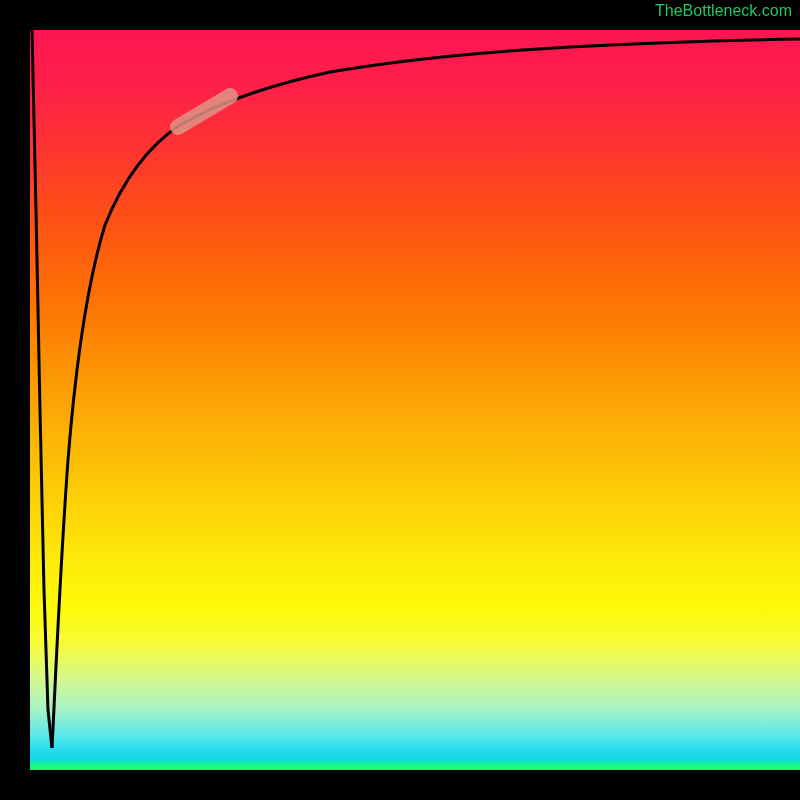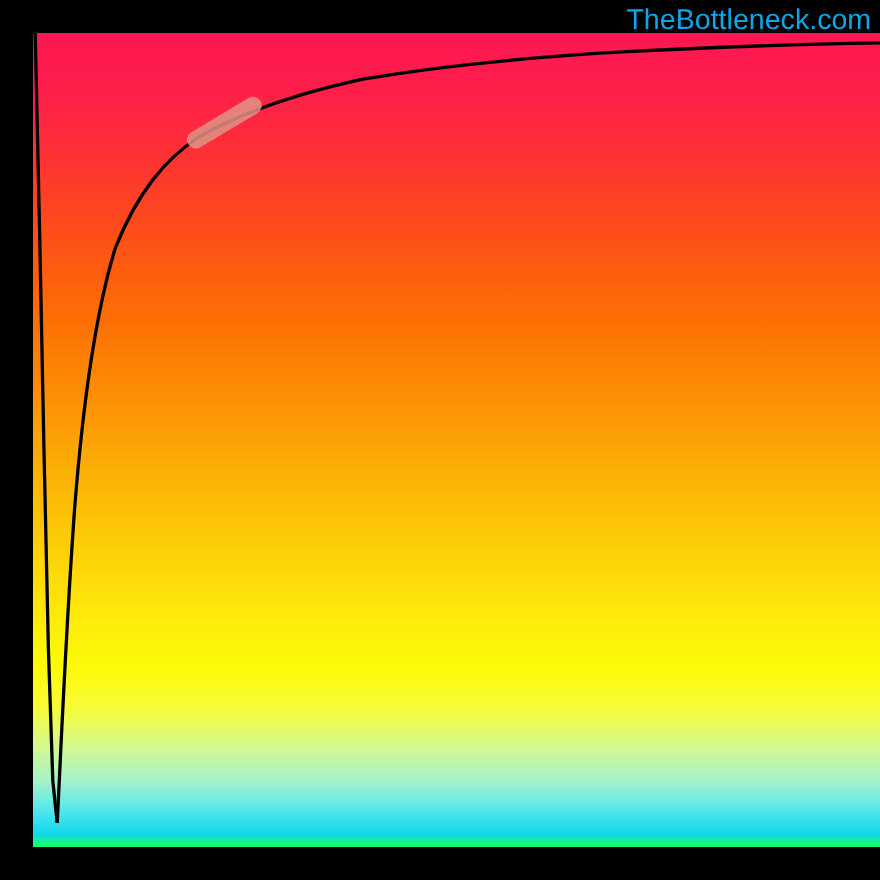--- a/index.html
+++ b/index.html
@@ -8,22 +8,22 @@
     height: 800px;
     background: #000;
     position: relative;
     font-family: Arial, Helvetica, sans-serif;
     overflow: hidden;
   }
   .watermark {
     position: absolute;
     top: 2px;
     right: 8px;
-    color: #0ea5e9;
-    font-size: 26px;
+    color: #22c55e;
+    font-size: 16px;
     z-index: 10;
   }
   .plot-area {
     position: absolute;
     left: 30px;
     top: 30px;
     width: 770px;
     height: 740px;
     
     background: linear-gradient(to bottom,

